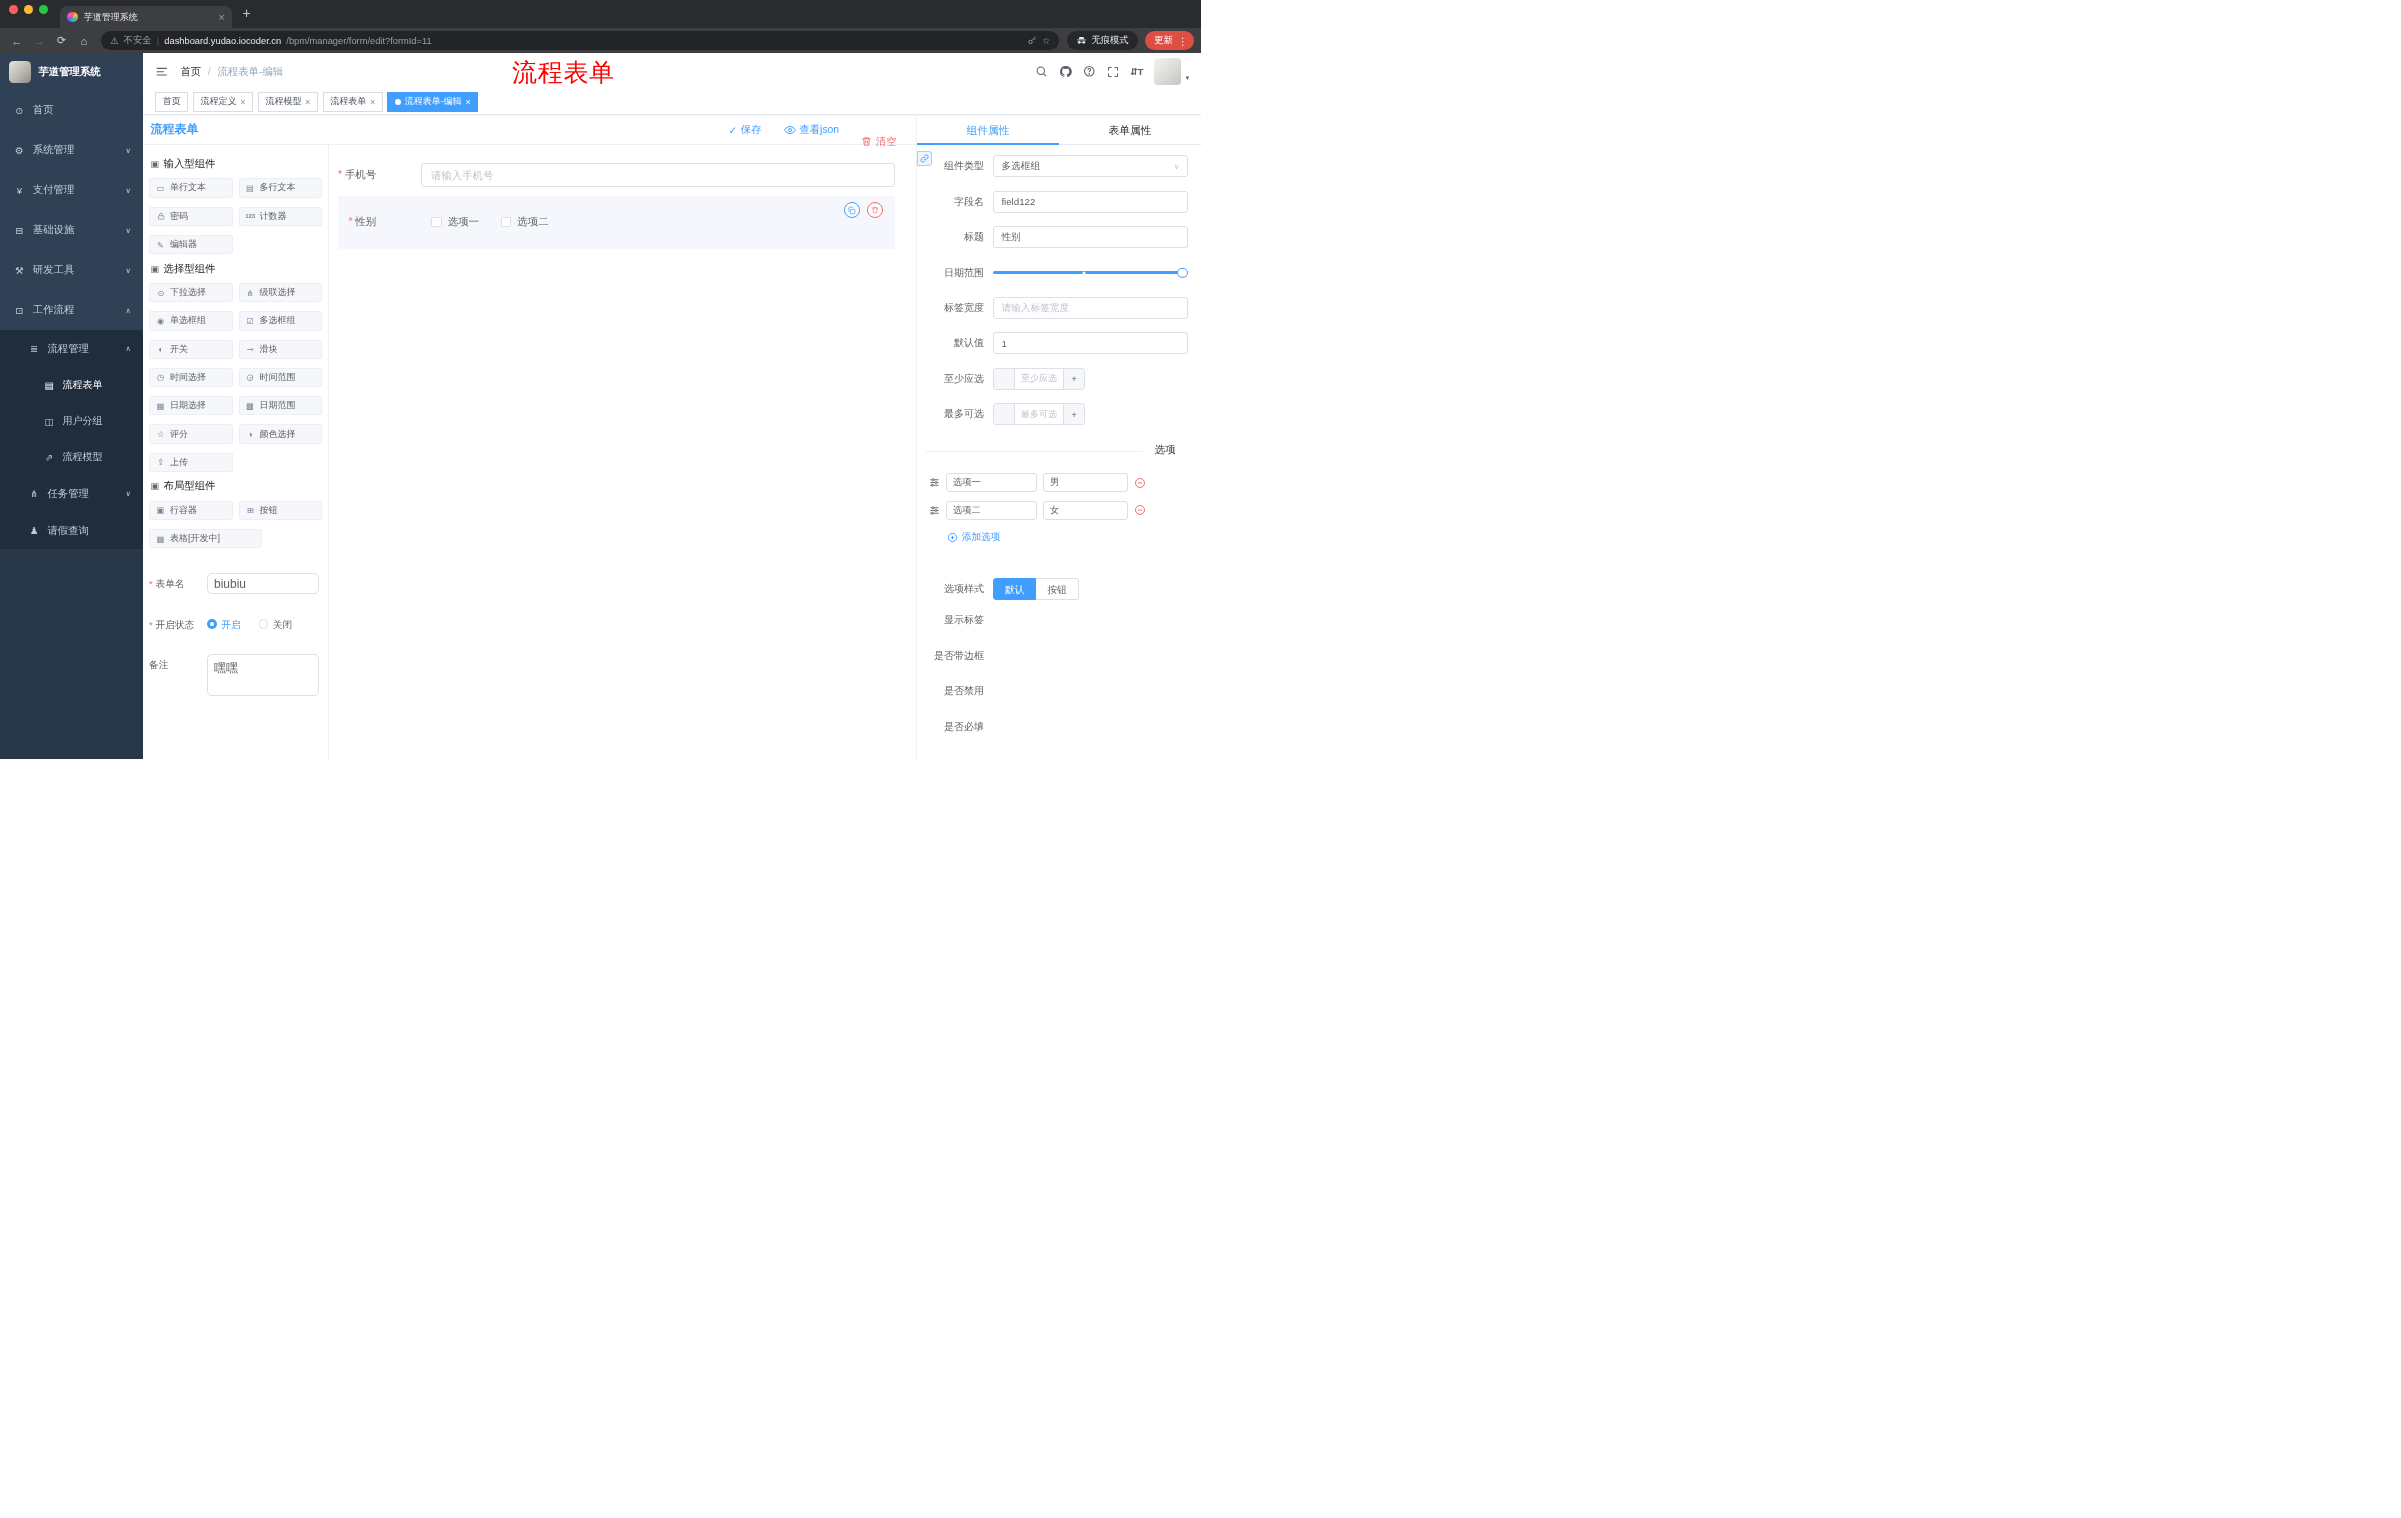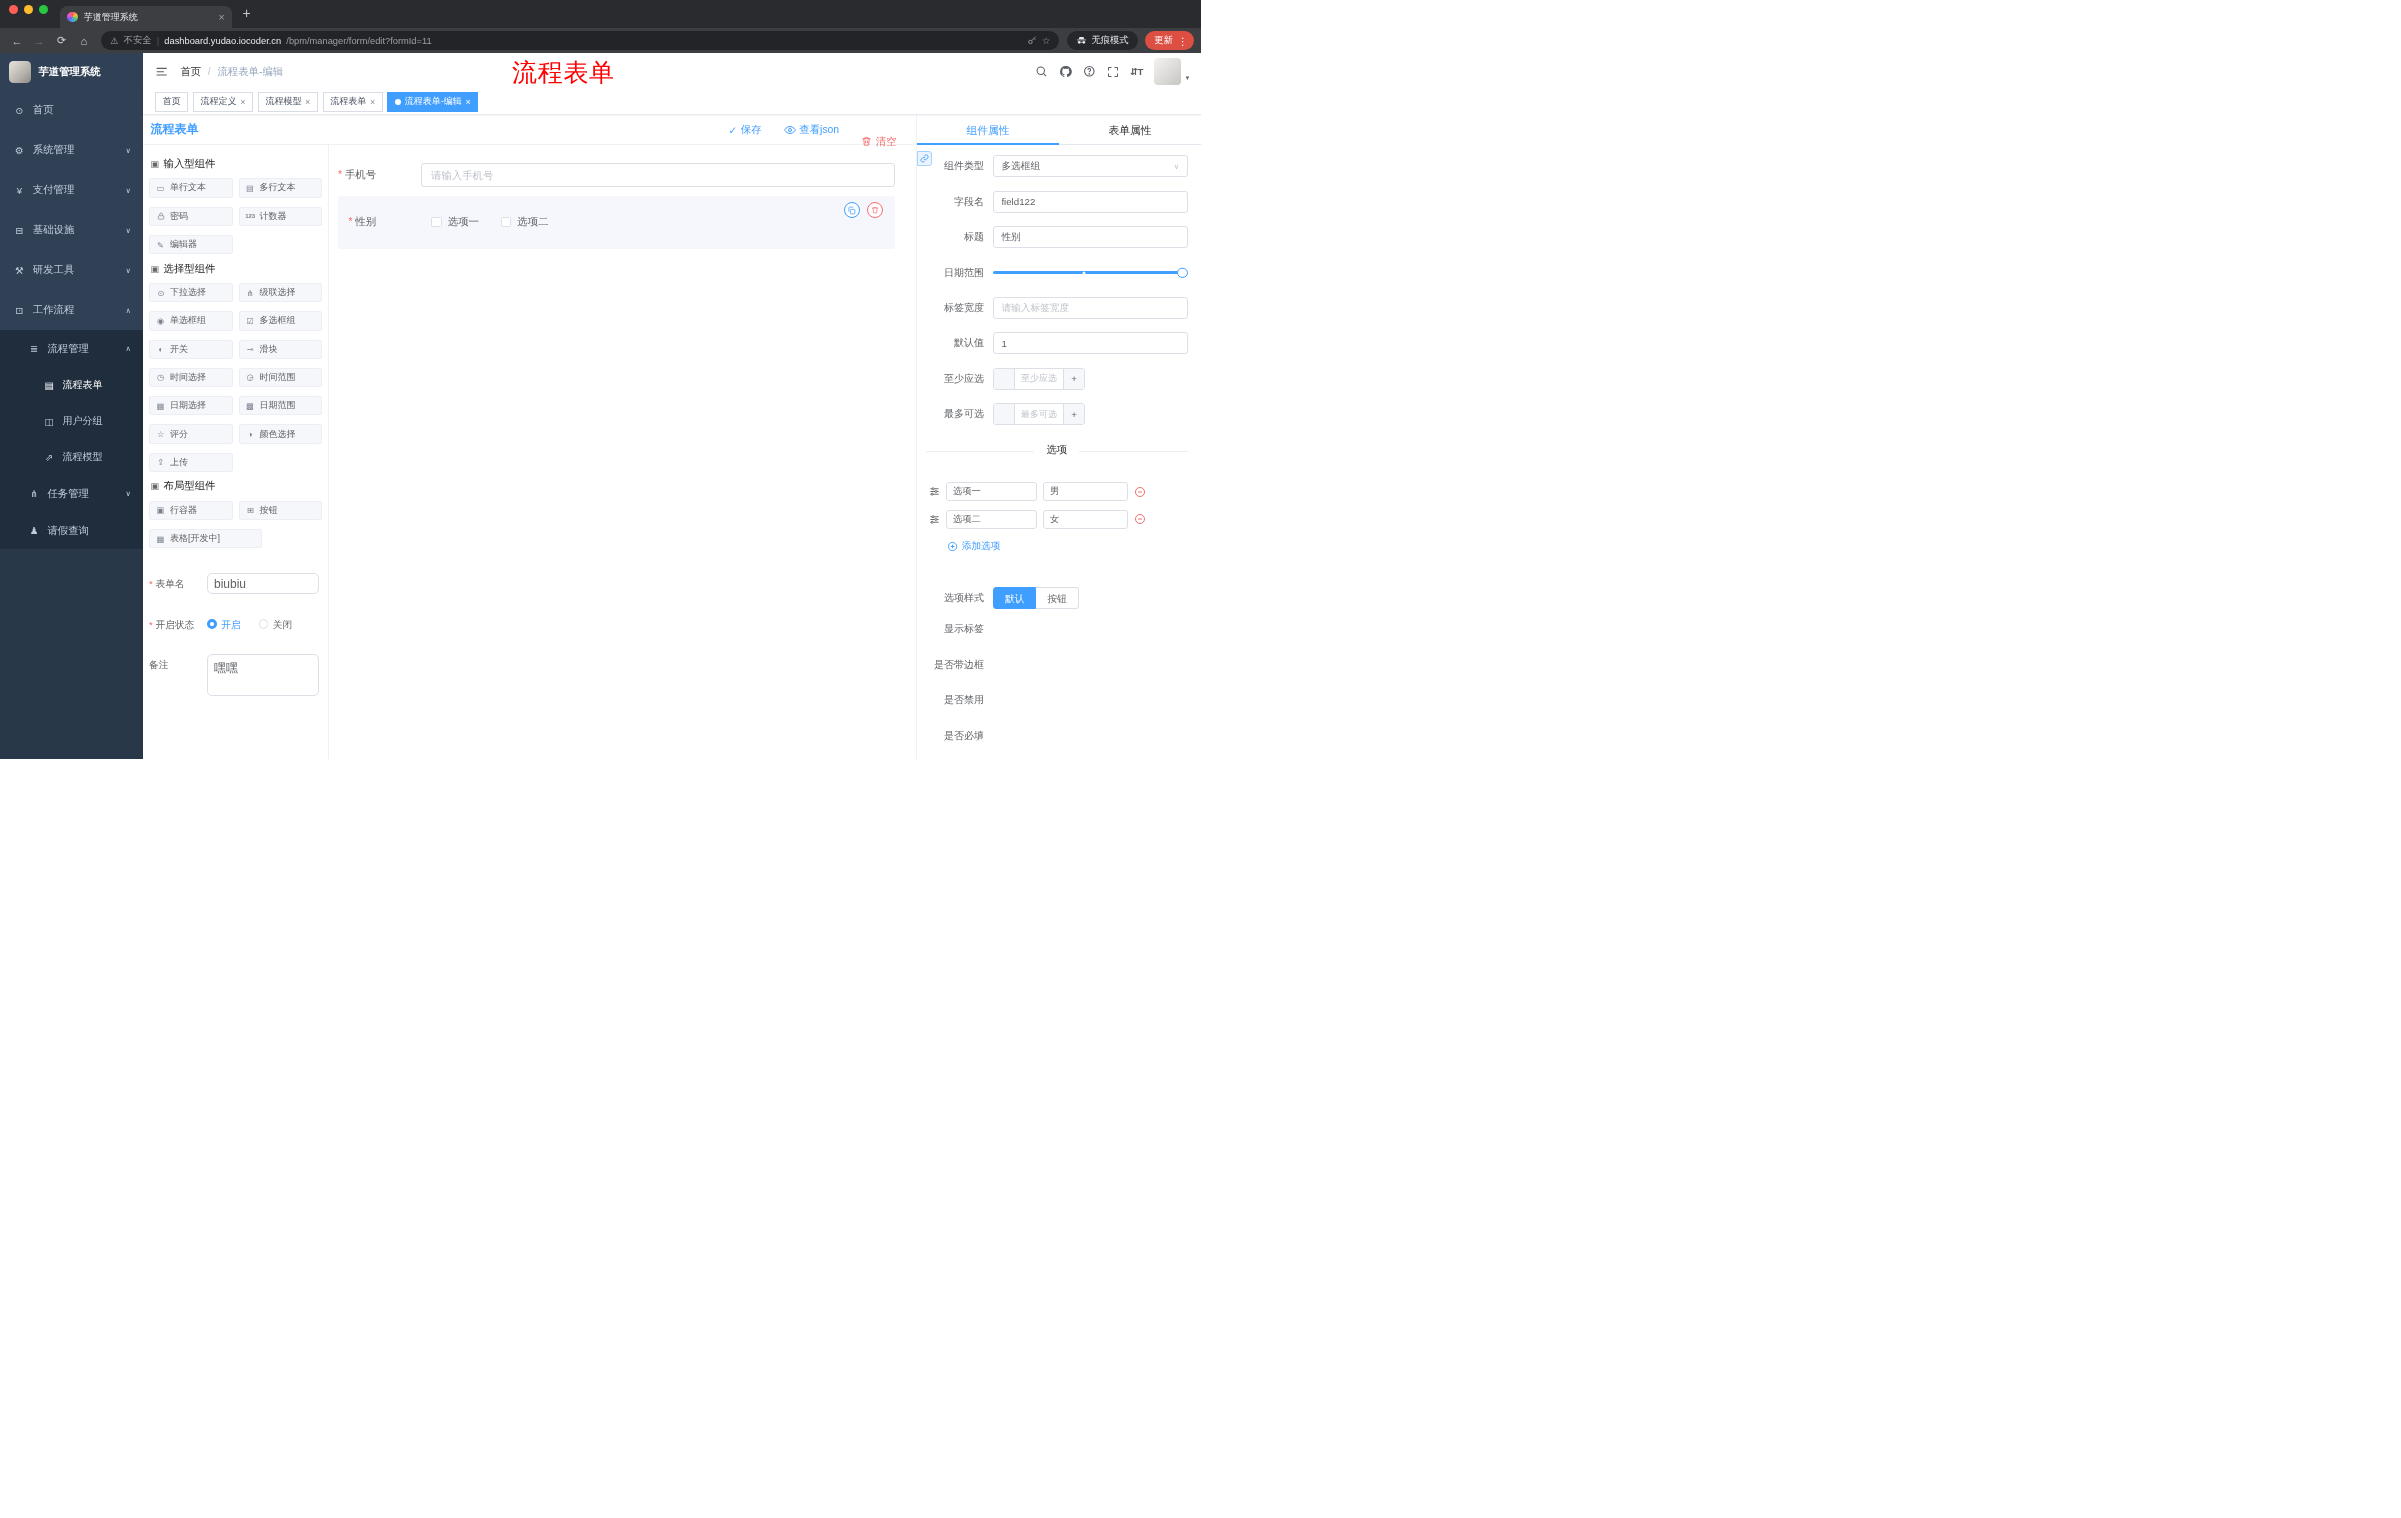--- a/index.html
+++ b/index.html
@@ -135,21 +135,21 @@
   .p-select .car { color:#c0c4cc; font-size:7.4px; }
   .slider { position:relative; height:22px; display:flex; align-items:center; padding-right:5.2px; }
   .sl-track { width:100%; height:3.7px; background:#409eff; border-radius:2.2px; position:relative; }
   .sl-stop { position:absolute; left:48%; top:50%; transform:translate(-50%,-50%); width:3px; height:3px; border-radius:50%; background:#fff; }
   .sl-handle { position:absolute; right:-5.2px; top:50%; transform:translateY(-50%); width:10.4px; height:10.4px; background:#fff; border:1.5px solid #409eff; border-radius:50%; cursor:grab; }
   .stepper { display:flex; width:92px; height:22px; border:0.7px solid #dcdfe6; border-radius:3px; overflow:hidden; background:#fff; }
   .st-btn { width:21px; background:#f5f7fa; color:#606266; display:flex; align-items:center; justify-content:center; font-size:9.7px; cursor:pointer; flex-shrink:0; }
   .st-btn.minus { border-right:0.7px solid #dcdfe6; }
   .st-btn.plus { border-left:0.7px solid #dcdfe6; }
   .st-val { flex:1; display:flex; align-items:center; justify-content:center; font-size:9px; color:#c0c4cc; white-space:nowrap; overflow:hidden; }
-  .divider { position:relative; text-align:center; margin:18px 0 24px; height:15px; }
+  .divider { position:relative; text-align:right; margin:18px 0 15px; height:15px; }
   .divider::before { content:""; position:absolute; left:0; right:0; top:50%; height:0.7px; background:#ebeef5; }
   .divider span { position:relative; background:#fff; padding:0 12px; font-size:10.4px; color:#303133; }
   .opt-row { display:flex; align-items:center; gap:6px; margin-bottom:8.2px; padding-left:3px; }
   .drag-ic { color:#606266; cursor:grab; flex-shrink:0; }
   .opt-input { height:19.3px; border:0.7px solid #dcdfe6; border-radius:3px; padding:0 6px; font-size:9.3px; color:#606266; min-width:0; }
   .opt-input.k { width:91px; }
   .opt-input.v { width:85px; }
   .rm-ic { color:#f56c6c; cursor:pointer; flex-shrink:0; }
   .add-opt { display:flex; align-items:center; gap:3.7px; color:#409eff; font-size:9.7px; margin:11px 0 0 21px; cursor:pointer; }
   .style-row { margin-top:34px; }

